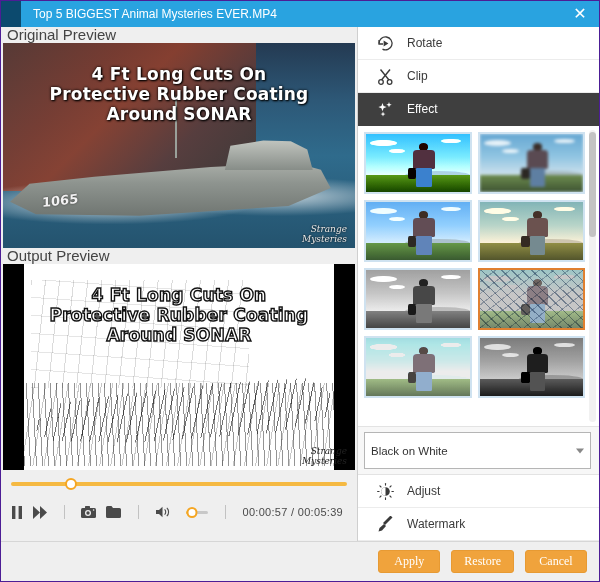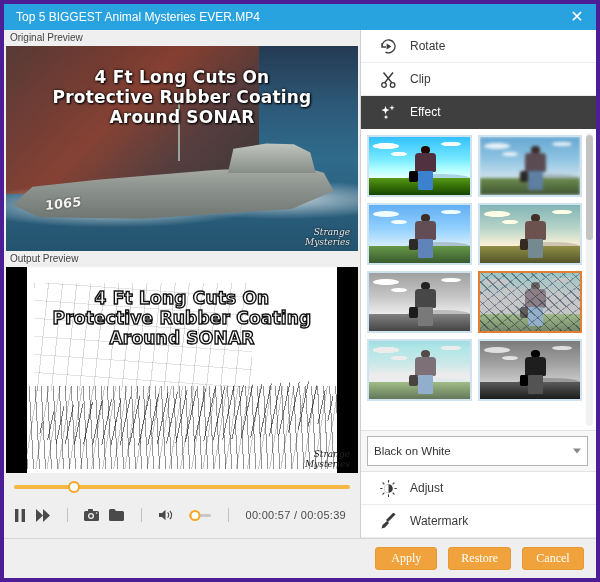--- a/index.html
+++ b/index.html
@@ -2,38 +2,38 @@
 <html><head>
 <meta charset="utf-8">
 <style>
   html,body{margin:0;padding:0;}
   body{
     width:600px;height:582px;overflow:hidden;
     font-family:"Liberation Sans",sans-serif;
     font-size:12px;color:#333;background:#ededed;
   }
   .app{position:relative;width:600px;height:582px;background:#0c4a6e;
-       border:4px solid #4c1d95;box-sizing:border-box;}
+       border:1px solid #4c1d95;box-sizing:border-box;padding-left:20px;}
 
   
   .titlebar{height:26px;background:#29a3e0;display:flex;align-items:center;
             padding:0 8px 0 12px;box-sizing:border-box;}
   .titlebar .ttl{color:#fff;font-size:12px;flex:1;white-space:nowrap;
                  overflow:hidden;text-overflow:ellipsis;}
   .closebtn{width:22px;height:22px;display:flex;align-items:center;justify-content:center;
             color:#fff;font-size:16px;cursor:pointer;line-height:1;}
 
   
   .body{position:absolute;top:26px;left:0;right:0;bottom:40px;display:flex;}
   .left{width:356px;display:flex;flex-direction:column;background:#efefef;}
   .right{flex:1;background:#fff;border-left:1px solid #cfcfcf;
          display:flex;flex-direction:column;position:relative;}
 
   
-  .pane-label{height:16px;line-height:16px;font-size:10px;color:#444;
+  .pane-label{height:16px;line-height:16px;font-size:15px;color:#444;
               padding-left:6px;background:#efefef;}
   .pane{position:relative;overflow:hidden;background:#000;margin:0 2px;}
   .pane.orig{height:205px;}
   .pane.out{height:206px;}
 
   .vidwrap{position:absolute;inset:0;}
   .caption{position:absolute;left:0;right:0;top:10%;text-align:center;
            font-family:"DejaVu Sans",sans-serif;font-weight:bold;
            font-size:17px;line-height:1.18;letter-spacing:.2px;}
   .cap-orig{color:#fff;text-shadow:0 0 3px #000,1px 1px 2px #000;}
@@ -139,21 +139,21 @@
   .sketch-ov{position:absolute;inset:0;background:
       repeating-linear-gradient(44deg,rgba(40,70,110,.5) 0 1px,transparent 1px 7px),
       repeating-linear-gradient(-38deg,rgba(40,70,110,.35) 0 1px,transparent 1px 9px);
       mix-blend-mode:multiply;}
   .sbar{position:absolute;right:3px;top:4px;width:7px;bottom:4px;background:#f1f1f1;
         border-radius:4px;cursor:pointer;}
   .sbar .sthumb{position:absolute;left:0;right:0;top:2px;height:36%;background:#c3c3c3;
                 border-radius:4px;cursor:pointer;}
 
   .selwrap{padding:5px 8px 5px 6px;background:#f7f7f7;border-bottom:1px solid #e3e3e3;}
-  .select{position:relative;height:30px;border:1px solid #b5b5b5;background:#fff;
+  .select{position:relative;height:37px;border:1px solid #b5b5b5;background:#fff;
           display:flex;align-items:center;padding:0 6px;box-sizing:border-box;
           font-size:11.5px;color:#333;cursor:pointer;}
   .select .caret{position:absolute;right:6px;top:50%;transform:translateY(-50%);
                  width:0;height:0;border-left:4px solid transparent;border-right:4px solid transparent;
                  border-top:5px solid #888;}
 
   
   .footer{position:absolute;left:0;right:0;bottom:0;height:40px;background:#efefef;
           border-top:1px solid #d6d6d6;display:flex;align-items:center;
           justify-content:flex-end;padding-right:12px;gap:11px;box-sizing:border-box;}

